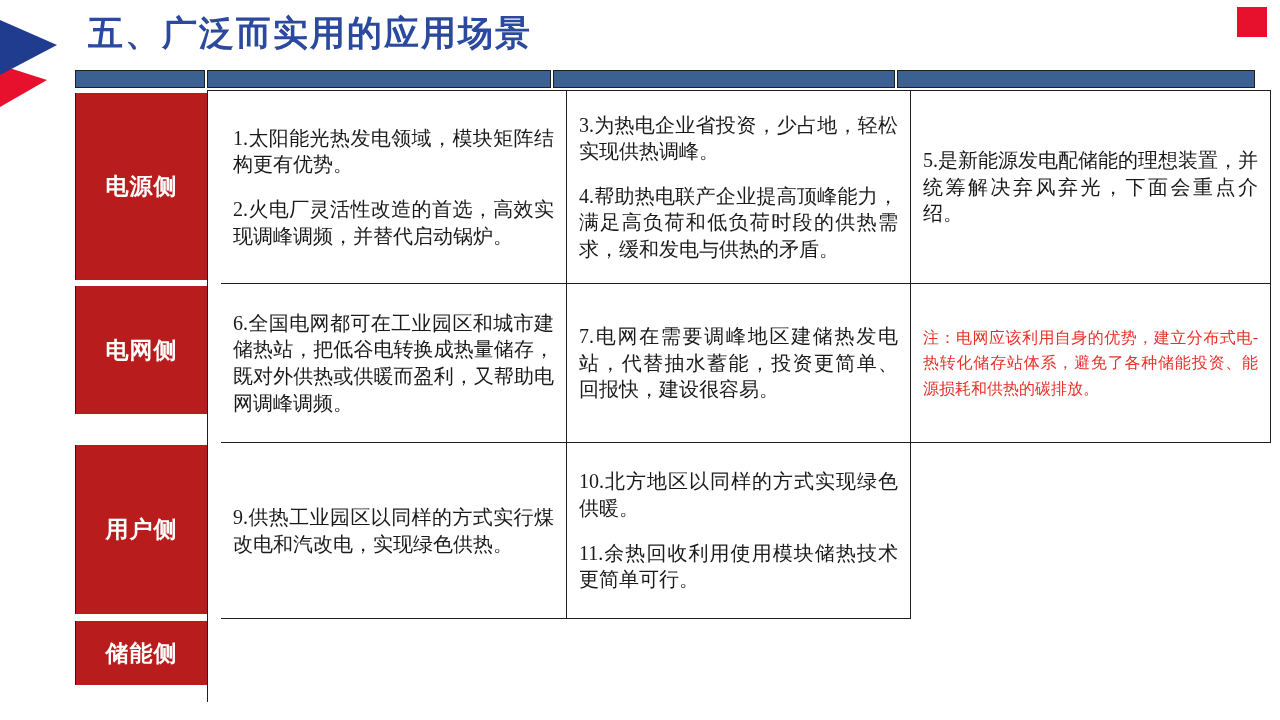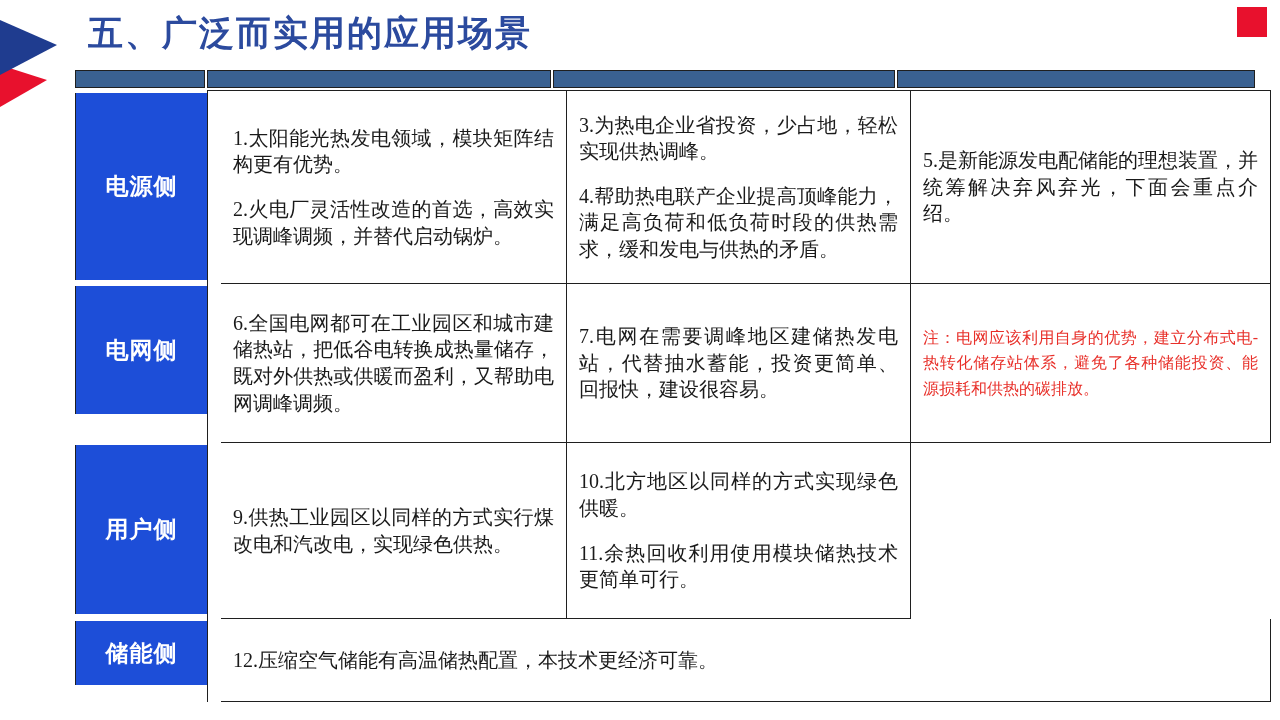--- a/index.html
+++ b/index.html
@@ -20,21 +20,21 @@
   }
   
   .hseg{position:absolute;top:70px;height:18px;background:#3a6191;
         border:1px solid #1f1f1f;box-sizing:border-box;}
   .hseg1{left:75px;width:130px;}
   .hseg2{left:207px;width:344px;}
   .hseg3{left:553px;width:342px;}
   .hseg4{left:897px;width:358px;}
   
   .lbl{
-    position:absolute;left:75px;width:132px;background:#1d4ed8;
+    position:absolute;left:75px;width:132px;background:#b91c1c;
     border-left:1px solid #1f1f1f;box-sizing:border-box;
     display:flex;align-items:center;justify-content:center;
     color:#ffffff;font-weight:bold;font-size:23px;letter-spacing:1px;
     font-family:"Liberation Sans","DejaVu Sans",sans-serif;
   }
   .lbl1{top:93px;height:187px;}
   .lbl2{top:286px;height:128px;}
   .lbl3{top:445px;height:169px;}
   .lbl4{top:621px;height:64px;}
   
@@ -108,17 +108,14 @@
   </div>
 
   <div class="cell">
     <p>9.供热工业园区以同样的方式实行煤改电和汽改电，实现绿色供热。</p>
   </div>
   <div class="cell">
     <p>10.北方地区以同样的方式实现绿色供暖。</p>
     <p>11.余热回收利用使用模块储热技术更简单可行。</p>
   </div>
 
-  <div class="cell span3">
-    <p>12.压缩空气储能有高温储热配置，本技术更经济可靠。</p>
-  </div>
 
 </div>
 
 </body></html>

